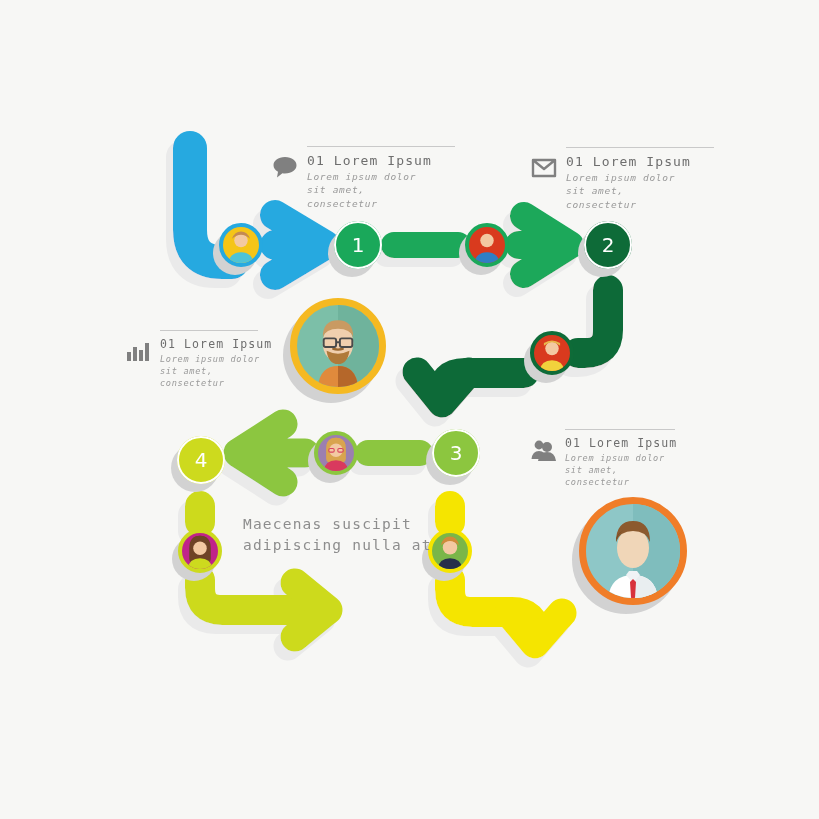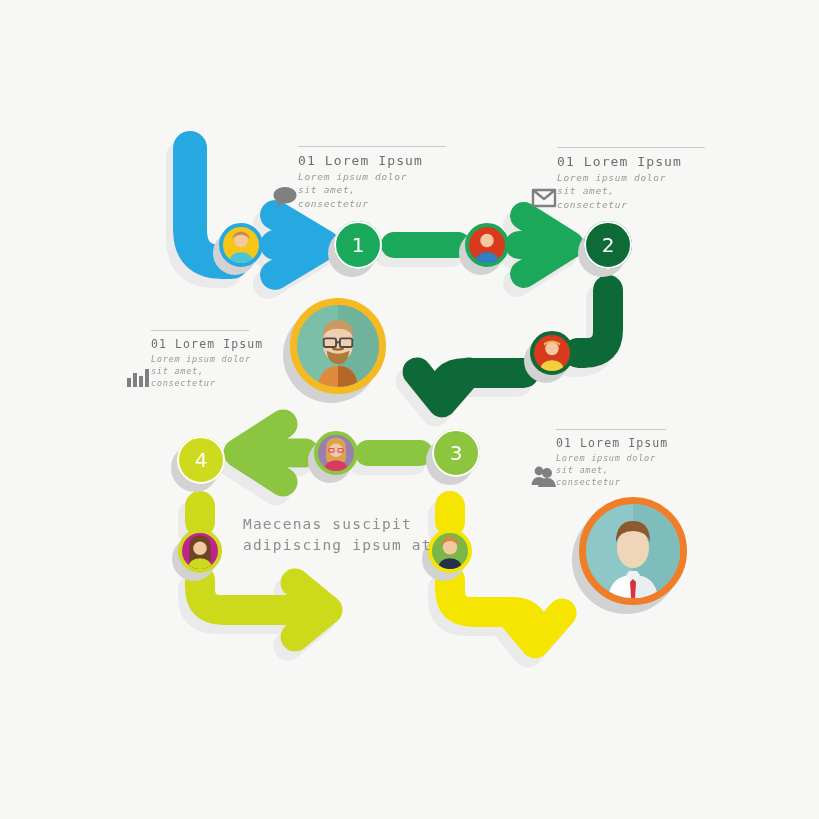--- a/index.html
+++ b/index.html
@@ -9,21 +9,22 @@
     font-family:"DejaVu Sans Mono", monospace;
     overflow:hidden;
   }
   #stage{position:relative;width:819px;height:819px;}
   svg#flow{position:absolute;left:0;top:0;width:819px;height:819px;}
 
   
   .info{
     position:absolute;
     display:flex;
-    align-items:flex-end;
+    align-items:flex-start;
+    gap:9px;
   }
   .info .ico{
     width:26px;height:26px;
     flex:0 0 26px;
     margin-top:8px;
     color:#808080;
   }
   .info .ico svg{display:block;width:26px;height:26px;fill:#808080;}
   .info .txt{position:relative;padding-top:4px;}
   .info .rule{
@@ -275,15 +276,15 @@
     <div class="txt" style="width:114px;">
       <div class="rule" style="width:110px;"></div>
       <div class="hd" style="font-size:11.5px;">01 Lorem Ipsum</div>
       <div class="bd" style="font-size:8.6px;">Lorem ipsum dolor
 sit amet,
 consectetur</div>
     </div>
   </div>
 
   <div class="quote" style="left:243px;top:514px;">Maecenas suscipit
-adipiscing ipsum at</div>
+adipiscing nulla at</div>
 
 </div>
 
 </body></html>

